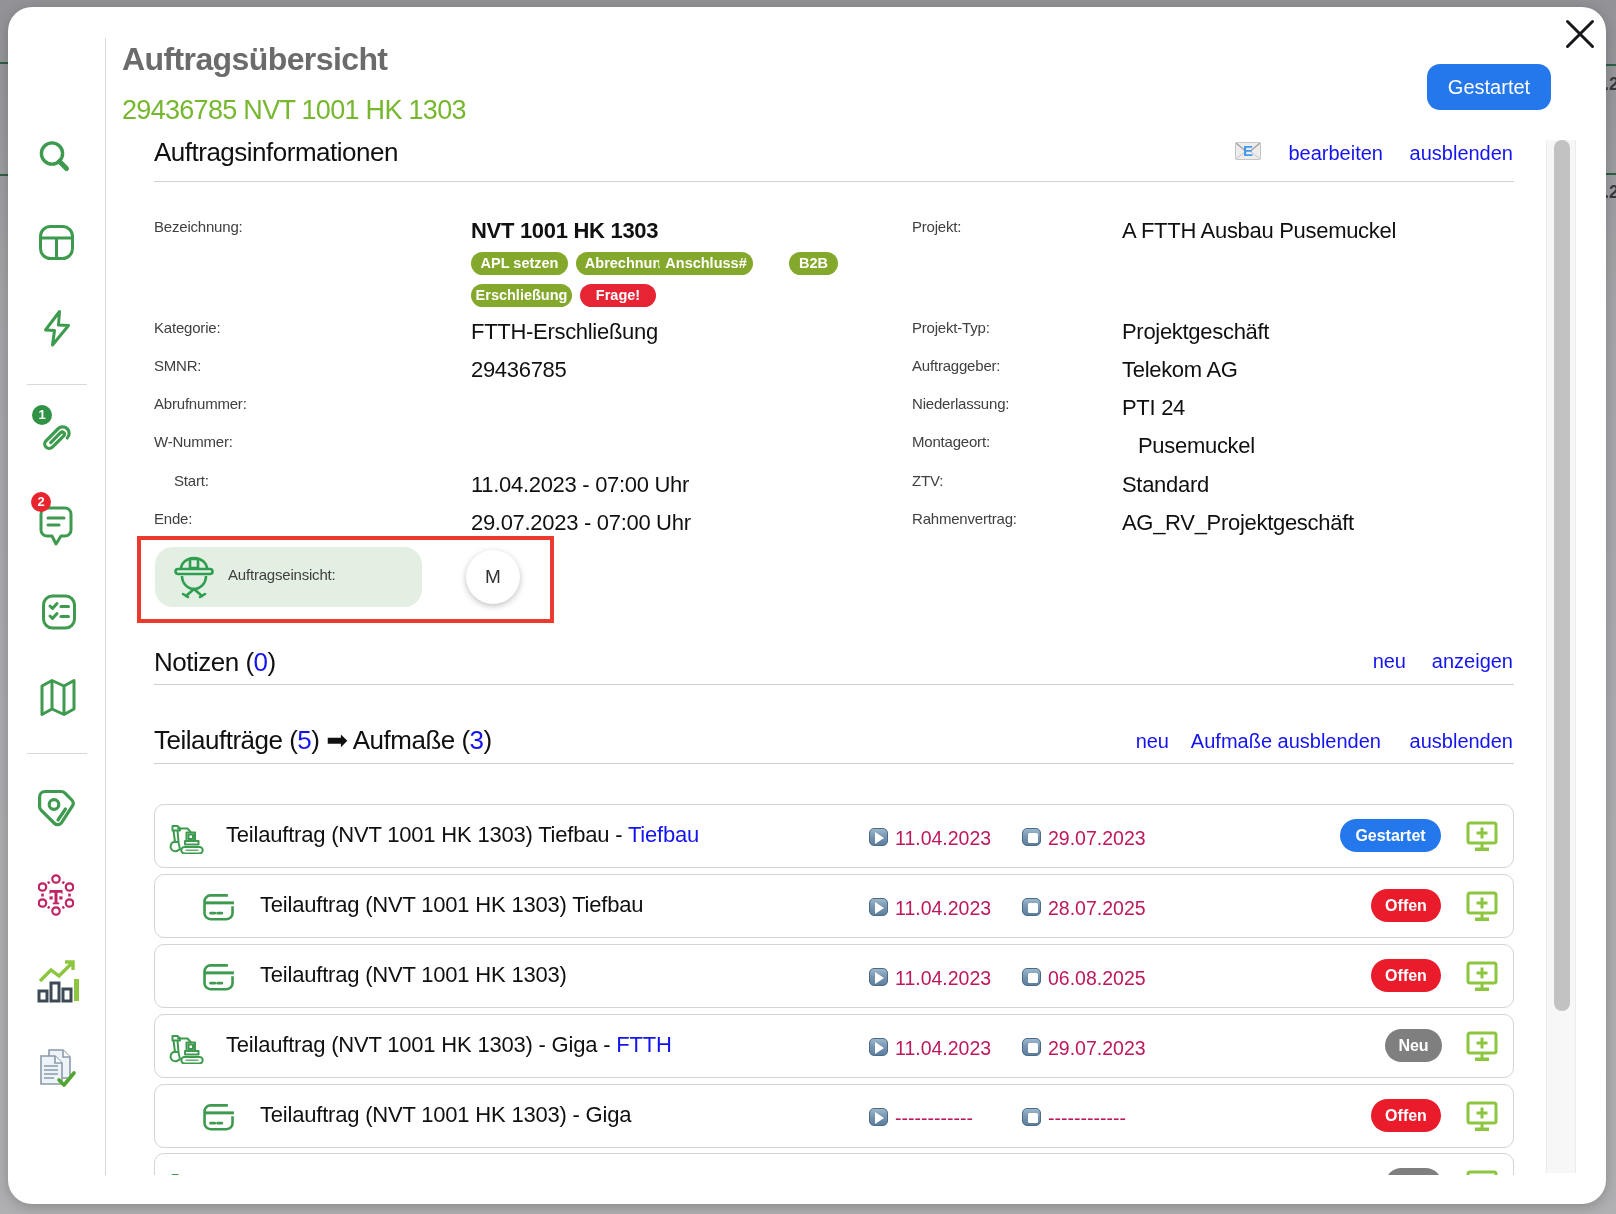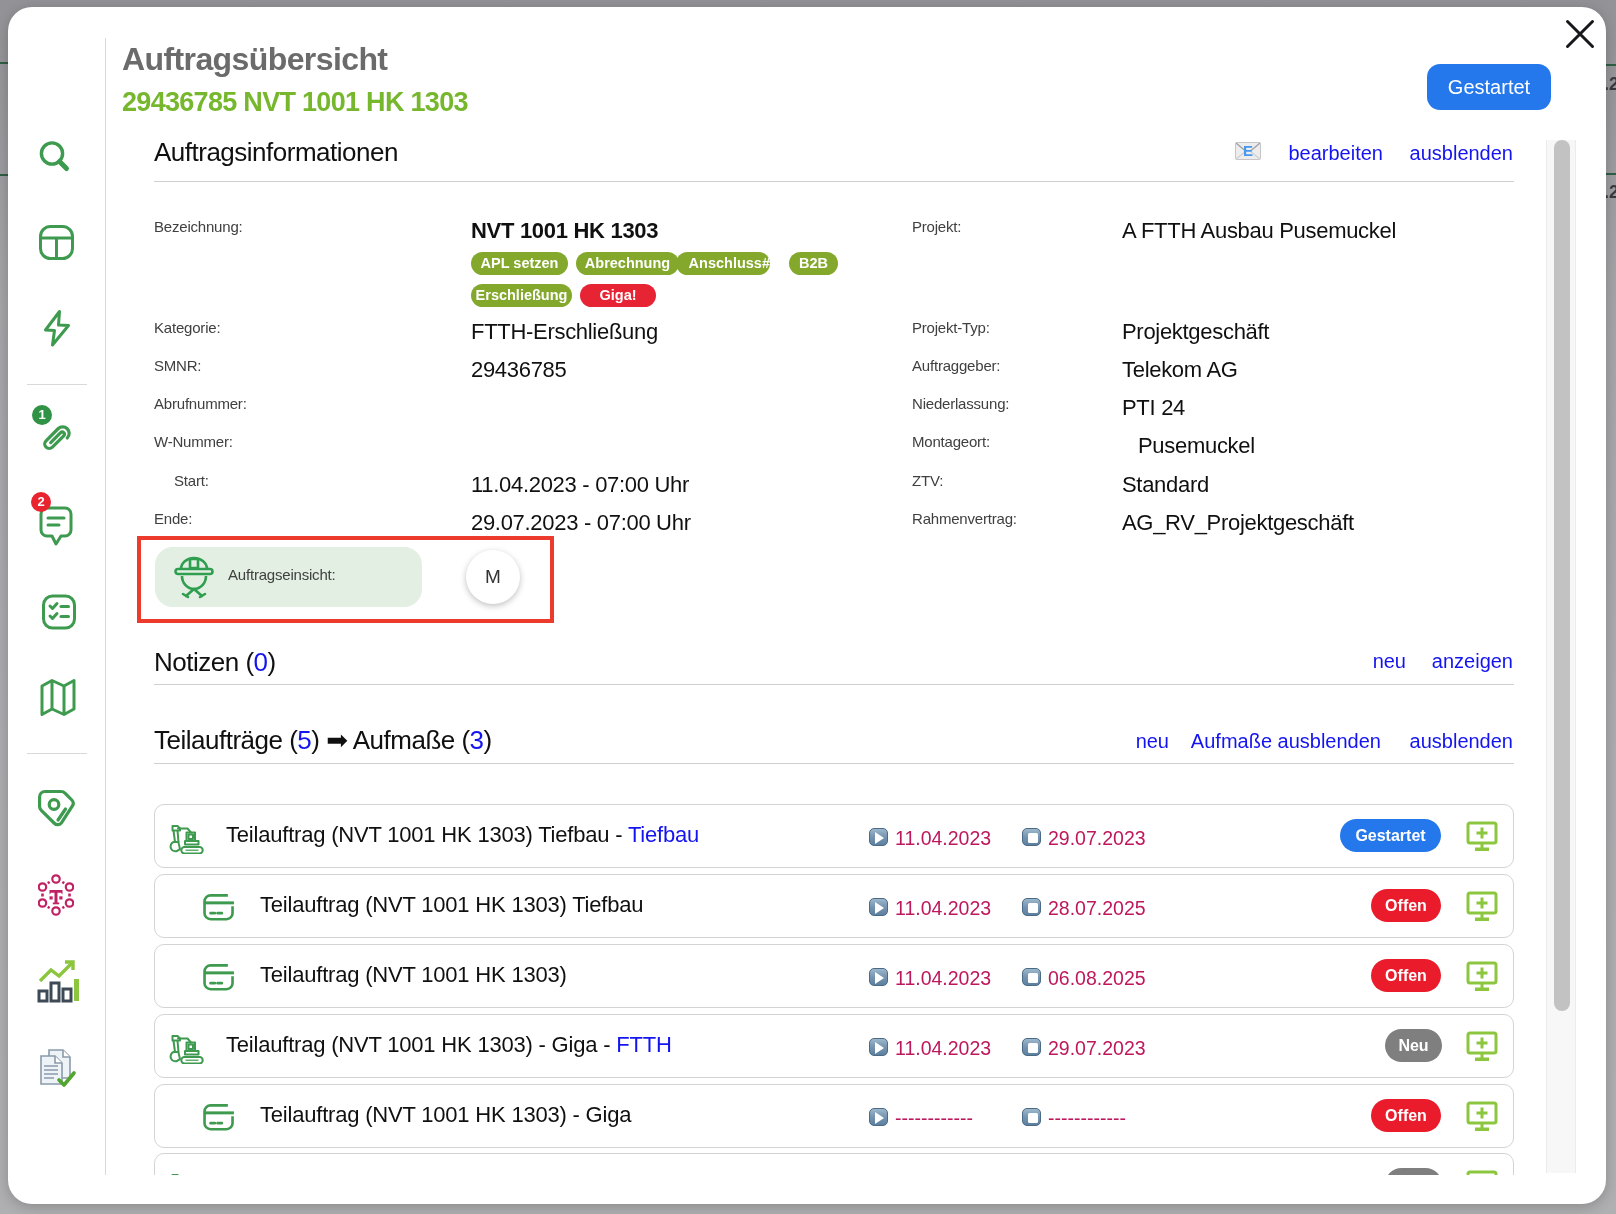--- a/index.html
+++ b/index.html
@@ -6,21 +6,21 @@
 html,body { width:1616px; height:1214px; overflow:hidden; }
 body { font-family:"Liberation Sans", sans-serif; background:linear-gradient(180deg,#939397 0%,#a6a6aa 25%,#adadb1 60%,#b0b0b2 100%); position:relative; }
 .bgline { position:absolute; height:2px; background:#2e5f46; }
 .bgtext { position:absolute; color:#222; font-size:18px; font-weight:bold; }
 .modal { position:absolute; left:8px; top:7px; width:1598px; height:1197px; background:#fff; border-radius:24px; box-shadow:0 3px 14px rgba(0,0,0,0.22); }
 .vdiv { position:absolute; left:105px; top:38px; width:1px; height:1137px; background:#d9d9d9; }
 .sep { position:absolute; left:27px; width:60px; height:1px; background:#d9d9d9; }
 .icn { position:absolute; }
 .badge { position:absolute; width:20px; height:20px; border-radius:50%; color:#fff; font-size:13px; font-weight:bold; text-align:center; line-height:20px; }
 .title { position:absolute; left:122px; top:41px; font-size:32px; font-weight:bold; color:#6b6b6b; letter-spacing:-0.6px; }
-.subtitle { position:absolute; left:122px; top:87px; font-size:27px; color:#76b72e; letter-spacing:-0.7px;font-weight:bold; }
+.subtitle { position:absolute; left:122px; top:95px; font-size:27px; color:#76b72e; letter-spacing:-0.7px; }
 .xclose { position:absolute; left:1562px; top:16px; width:36px; height:36px; }
 .btn-gestartet { position:absolute; left:1427px; top:64px; width:124px; height:46px; background:#2478ec; border-radius:13px; color:#fff; font-size:20px; text-align:center; line-height:46px; }
 .sechead { position:absolute; font-size:26px; color:#101010; letter-spacing:-0.5px; }
 .link { position:absolute; font-size:20px; color:#1414f0; }
 .hr { position:absolute; left:154px; width:1360px; height:1px; background:#cfcfcf; }
 .lbl { position:absolute; font-size:15px; font-weight:normal; color:#404040; white-space:nowrap; letter-spacing:-0.2px; }
 .val { position:absolute; font-size:22px; color:#101010; white-space:nowrap; letter-spacing:-0.3px; }
 .tag { position:absolute; height:23px; border-radius:12px; background:#84a82c; color:#fff; font-size:14.5px; font-weight:bold; line-height:23px; text-align:center; }
 .tag.red { background:#e62433; }
 .redbox { position:absolute; left:137px; top:536px; width:417px; height:87px; border:4px solid #ec3b2d; }
@@ -143,24 +143,24 @@
 <div class="link" style="right:103px;top:142px;">ausblenden</div>
 <div class="hr" style="top:181px;"></div>
 
 <div class="lbl" style="left:154px;top:218px;">Bezeichnung:</div>
 <div class="val" style="left:471px;top:218px;font-weight:bold;">NVT 1001 HK 1303</div>
 <div class="lbl" style="left:912px;top:218px;">Projekt:</div>
 <div class="val" style="left:1122px;top:218px;">A FTTH Ausbau Pusemuckel</div>
 
 <div class="tag" style="left:471px;top:252px;width:97px;">APL setzen</div>
 <div class="tag" style="left:576px;top:252px;width:103px;">Abrechnung</div>
-<div class="tag" style="left:676px;top:252px;width:94px;text-align:right;">Anschluss#</div>
+<div class="tag" style="left:659px;top:252px;width:94px;">Anschluss#</div>
 <div class="tag" style="left:789px;top:252px;width:49px;">B2B</div>
 <div class="tag" style="left:471px;top:284px;width:101px;">Erschließung</div>
-<div class="tag red" style="left:580px;top:284px;width:76px;">Giga!</div>
+<div class="tag red" style="left:580px;top:284px;width:76px;">Frage!</div>
 
 <div class="lbl" style="left:154px;top:319px;">Kategorie:</div>
 <div class="val" style="left:471px;top:319px;">FTTH-Erschließung</div>
 <div class="lbl" style="left:912px;top:319px;">Projekt-Typ:</div>
 <div class="val" style="left:1122px;top:319px;">Projektgeschäft</div>
 
 <div class="lbl" style="left:154px;top:357px;">SMNR:</div>
 <div class="val" style="left:471px;top:357px;">29436785</div>
 <div class="lbl" style="left:912px;top:357px;">Auftraggeber:</div>
 <div class="val" style="left:1122px;top:357px;">Telekom AG</div>

